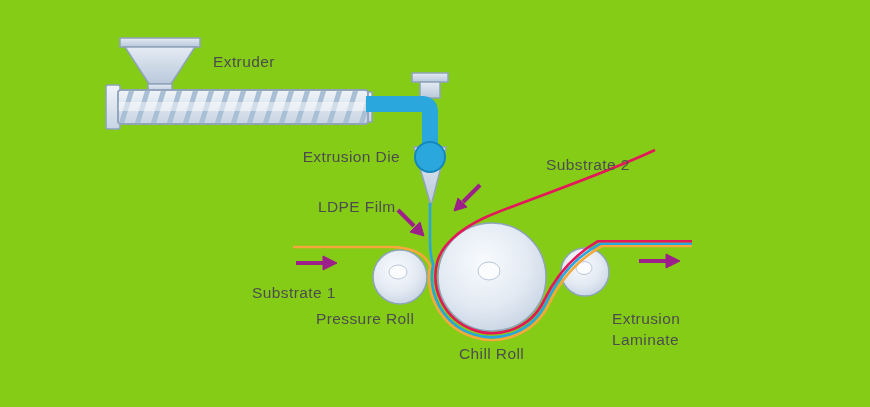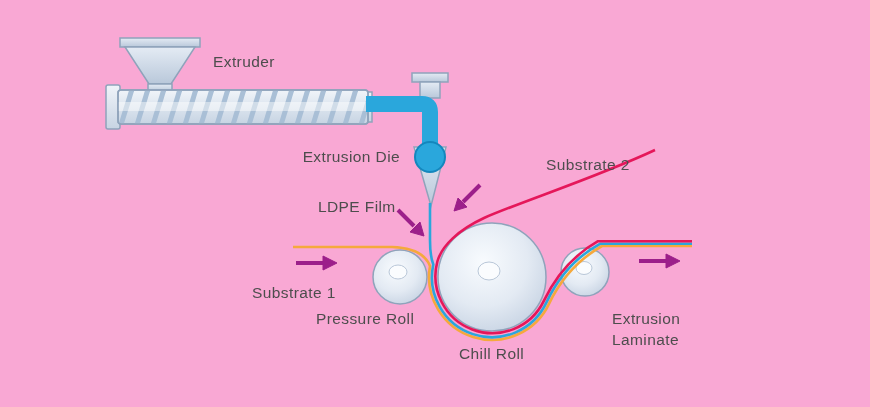--- a/index.html
+++ b/index.html
@@ -1,17 +1,17 @@
 <!DOCTYPE html>
 <html><head>
 <meta charset="utf-8">
 <style>
   html,body { margin:0; padding:0; background:#ffffff; }
   .canvas {
-    position:relative; width:870px; height:407px; background:#f9a8d4;
+    position:relative; width:870px; height:407px; background:#84cc16;
     overflow:hidden; font-family:"Liberation Sans", sans-serif;
   }
   svg text {
     font-family:"Liberation Sans", sans-serif;
     font-size:15.5px;
     letter-spacing:0.4px;
   }
 </style>
 </head>
 <body>

